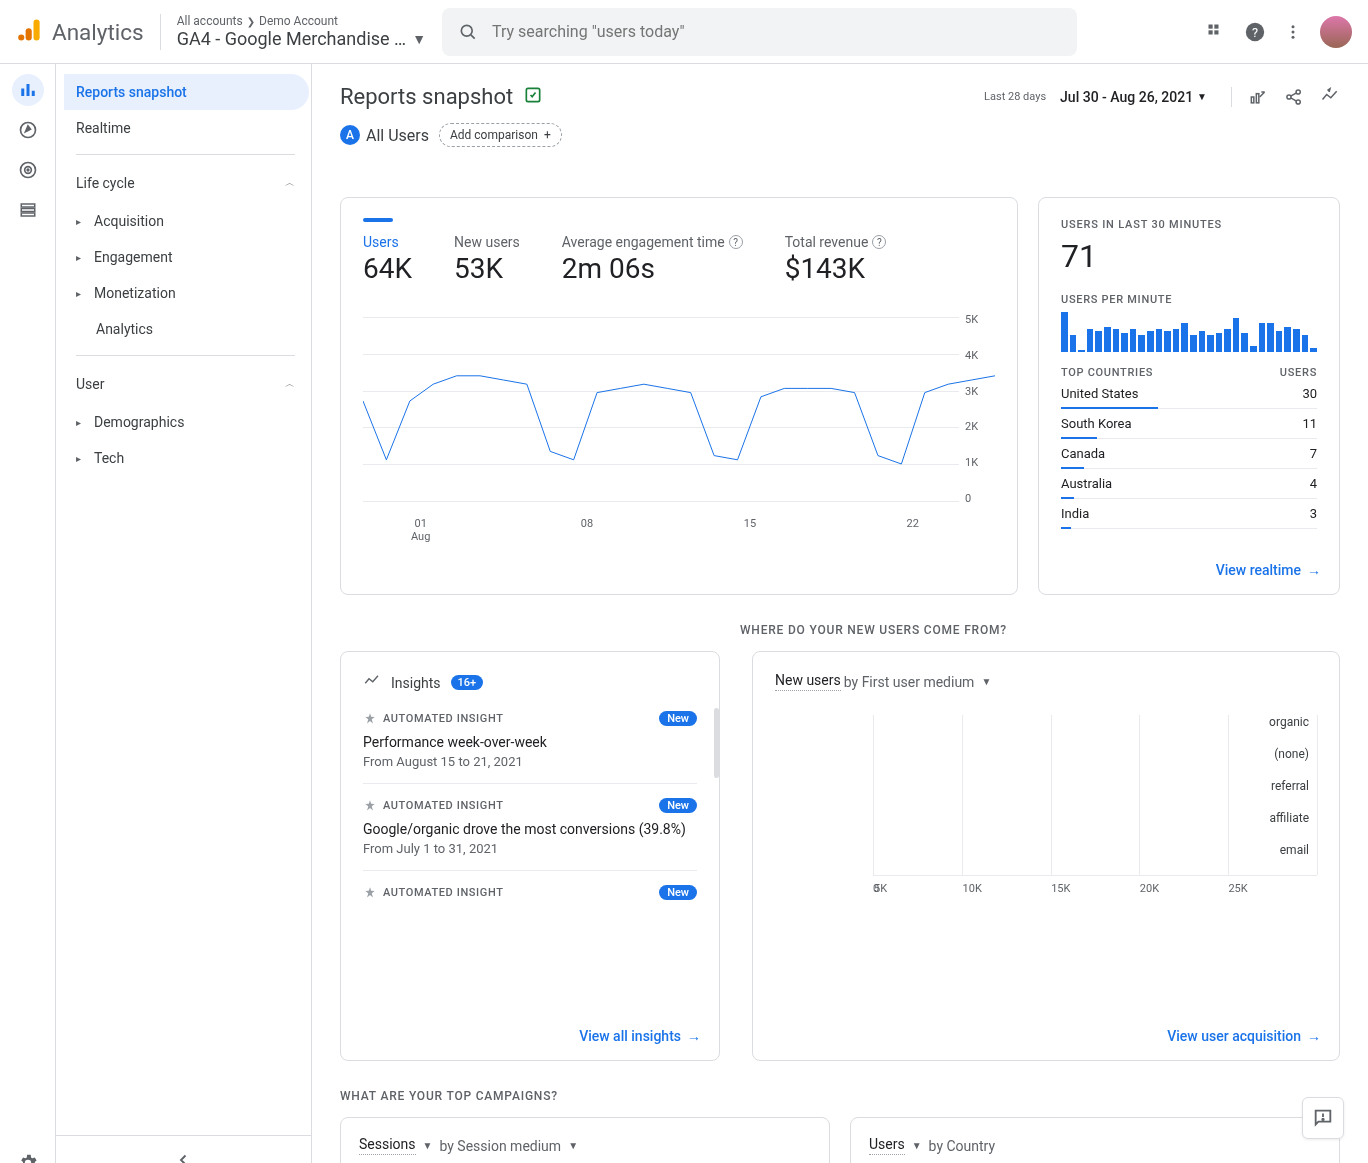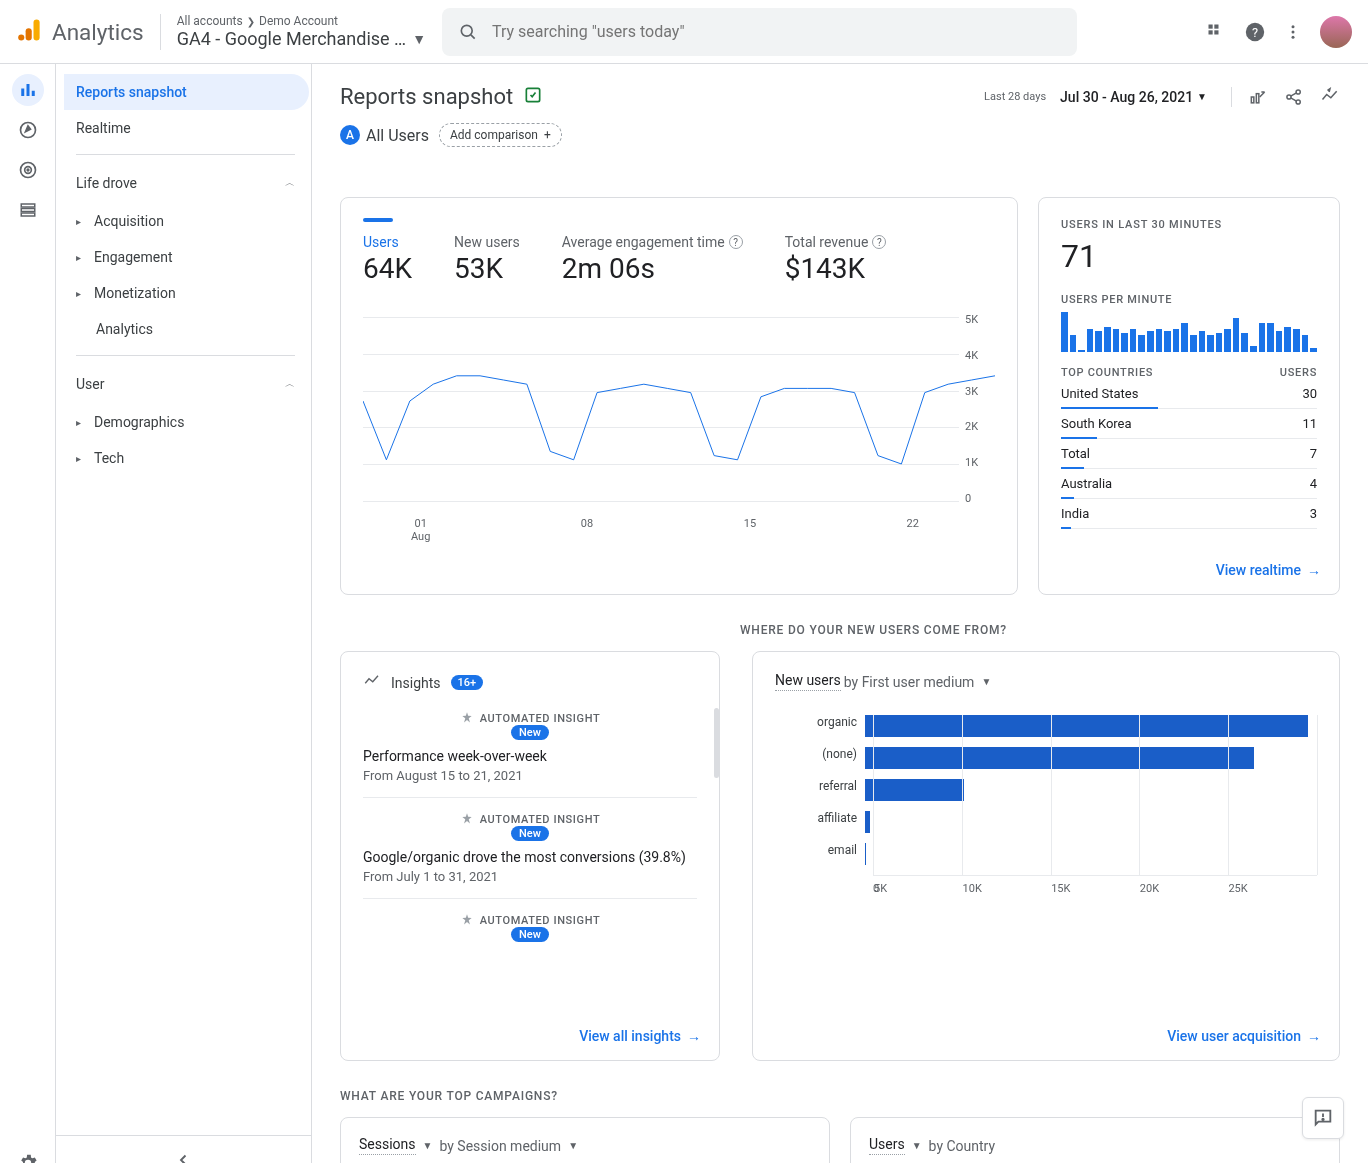--- a/index.html
+++ b/index.html
@@ -86,32 +86,32 @@
 
 .section-q { font-size: 12px; color: #5f6368; letter-spacing: 0.8px; margin: 28px 0 14px 0; font-weight:500;}
 
 .cards-row2 { display: flex; gap: 32px; }
 .card.mid { width: 380px; min-height: 410px; position: relative; }
 .card.wide { flex: 1; min-height: 410px; position: relative; }
 
 .insights-head { display:flex; align-items:center; gap:10px; }
 .badge-count { background:#1a73e8; color:#fff; border-radius:10px; font-size:11px; padding: 1px 7px; font-weight:500;}
 .ins-item { border-bottom: 1px solid #e8eaed; padding: 14px 0; }
-.ins-tag-row { display:flex; justify-content:space-between; align-items:center;flex-direction:column; }
+.ins-tag-row { display:flex; justify-content:space-between; align-items:center; }
 .ins-tag { font-size: 11px; color:#5f6368; letter-spacing: 0.6px; display:flex; align-items:center; gap:6px; font-weight:500;}
 .ins-new { background:#1a73e8; color:#fff; border-radius: 10px; font-size:11px; padding:1px 8px; font-weight:500;}
 .ins-title { font-size: 14px; color:#202124; margin-top: 8px; }
 .ins-sub { font-size: 13px; color:#5f6368; margin-top: 4px; }
 .ins-scroll { position:absolute; top: 56px; right:0; width:5px; height: 70px; background:#dadce0; border-radius:3px;}
 
 .barchart-head { font-size: 14px; display:flex; align-items:center; gap:3px; cursor:pointer;}
 .barchart-head .dim { color:#5f6368; }
 .barchart-head .strong { color:#202124; border-bottom: 1px dotted #9aa0a6; padding-bottom:2px;}
 .hbars { margin-top: 24px; }
-.hbar-row { display:flex; align-items:flex-start; height: 32px; }
+.hbar-row { display:flex; align-items:flex-end; height: 32px; flex-direction: column; }
 .hbar-label { width: 90px; text-align:right; font-size:12px; color:#3c4043; padding-right: 8px; }
 .hbar-track { flex:1; height: 22px; position:relative; }
 .hbar-fill { position:absolute; left:0; top:0; bottom:0; background:#1a5ec8; }
 .hbar-axis { display:flex; margin-left:98px; border-top:1px solid #e8eaed; padding-top:6px;}
 .hbar-axis div { flex:1; font-size:11px; color:#5f6368; text-align:left; }
 .hbar-axis div:first-child{ flex:0; width:1px;}
 .vgrid { position:absolute; top:0; bottom:0; left:98px; right:0; pointer-events:none;}
 .vgrid div{ position:absolute; top:0; bottom:0; width:1px; background:#e8eaed;}
 
 .help-icon { width:14px; height:14px; border:1px solid #9aa0a6; border-radius:50%; display:inline-flex; align-items:center; justify-content:center; font-size:10px; color:#5f6368;}
@@ -220,21 +220,21 @@
           <path d="M19.4 13a7.5 7.5 0 000-2l2-1.6-2-3.4-2.4.9a7.5 7.5 0 00-1.7-1L15 3h-4l-.3 2.9a7.5 7.5 0 00-1.7 1l-2.4-.9-2 3.4L6.6 11a7.5 7.5 0 000 2l-2 1.6 2 3.4 2.4-.9a7.5 7.5 0 001.7 1L11 21h4l.3-2.9a7.5 7.5 0 001.7-1l2.4.9 2-3.4zM12 15.5A3.5 3.5 0 1115.5 12 3.5 3.5 0 0112 15.5z"></path>
         </svg>
       </div>
   </div>
 
   <div class="sidebar">
     <div class="side-item active">Reports snapshot</div>
     <div class="side-item">Realtime</div>
     <div class="side-sep"></div>
     <div class="side-group-head">
-      <span>Life drove</span>
+      <span>Life cycle</span>
       <span class="chev">︿</span>
     </div>
     <div class="side-sub">
         <span class="tri">▸</span>
         <span>Acquisition</span>
       </div>
     <div class="side-sub">
         <span class="tri">▸</span>
         <span>Engagement</span>
       </div>
@@ -425,21 +425,21 @@
               <span>United States</span>
               <span>30</span>
               <div class="bar" style="width:38%"></div>
             </div>
             <div class="rt-row">
               <span>South Korea</span>
               <span>11</span>
               <div class="bar" style="width:14%"></div>
             </div>
             <div class="rt-row">
-              <span>Total</span>
+              <span>Canada</span>
               <span>7</span>
               <div class="bar" style="width:9%"></div>
             </div>
             <div class="rt-row">
               <span>Australia</span>
               <span>4</span>
               <div class="bar" style="width:5%"></div>
             </div>
             <div class="rt-row">
               <span>India</span>

